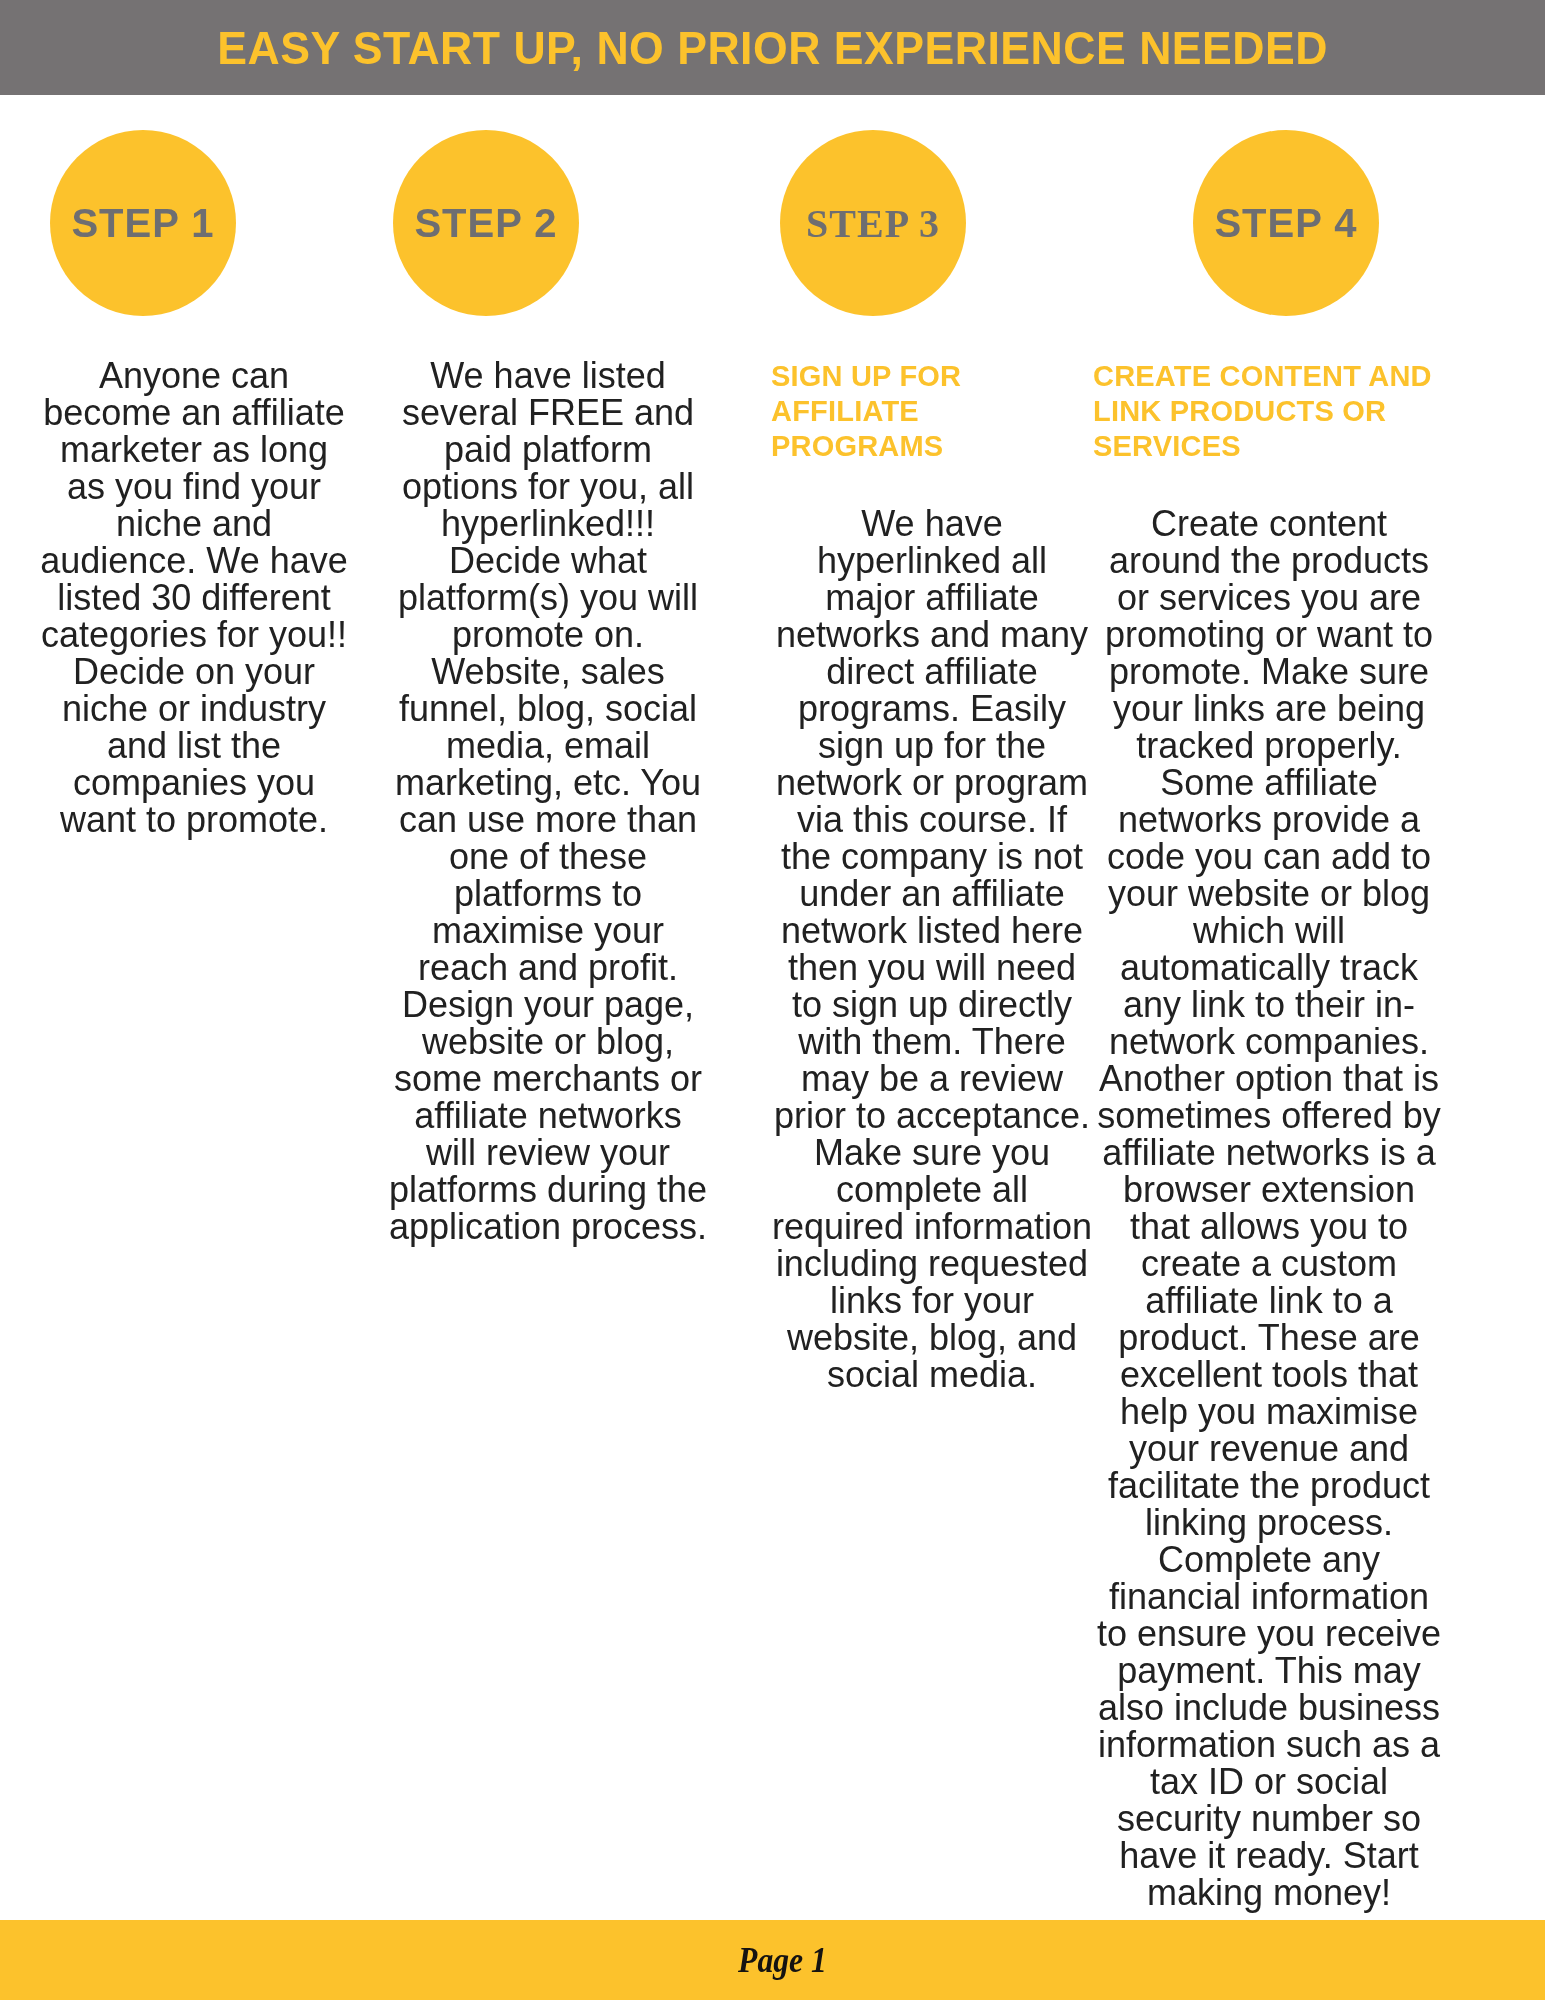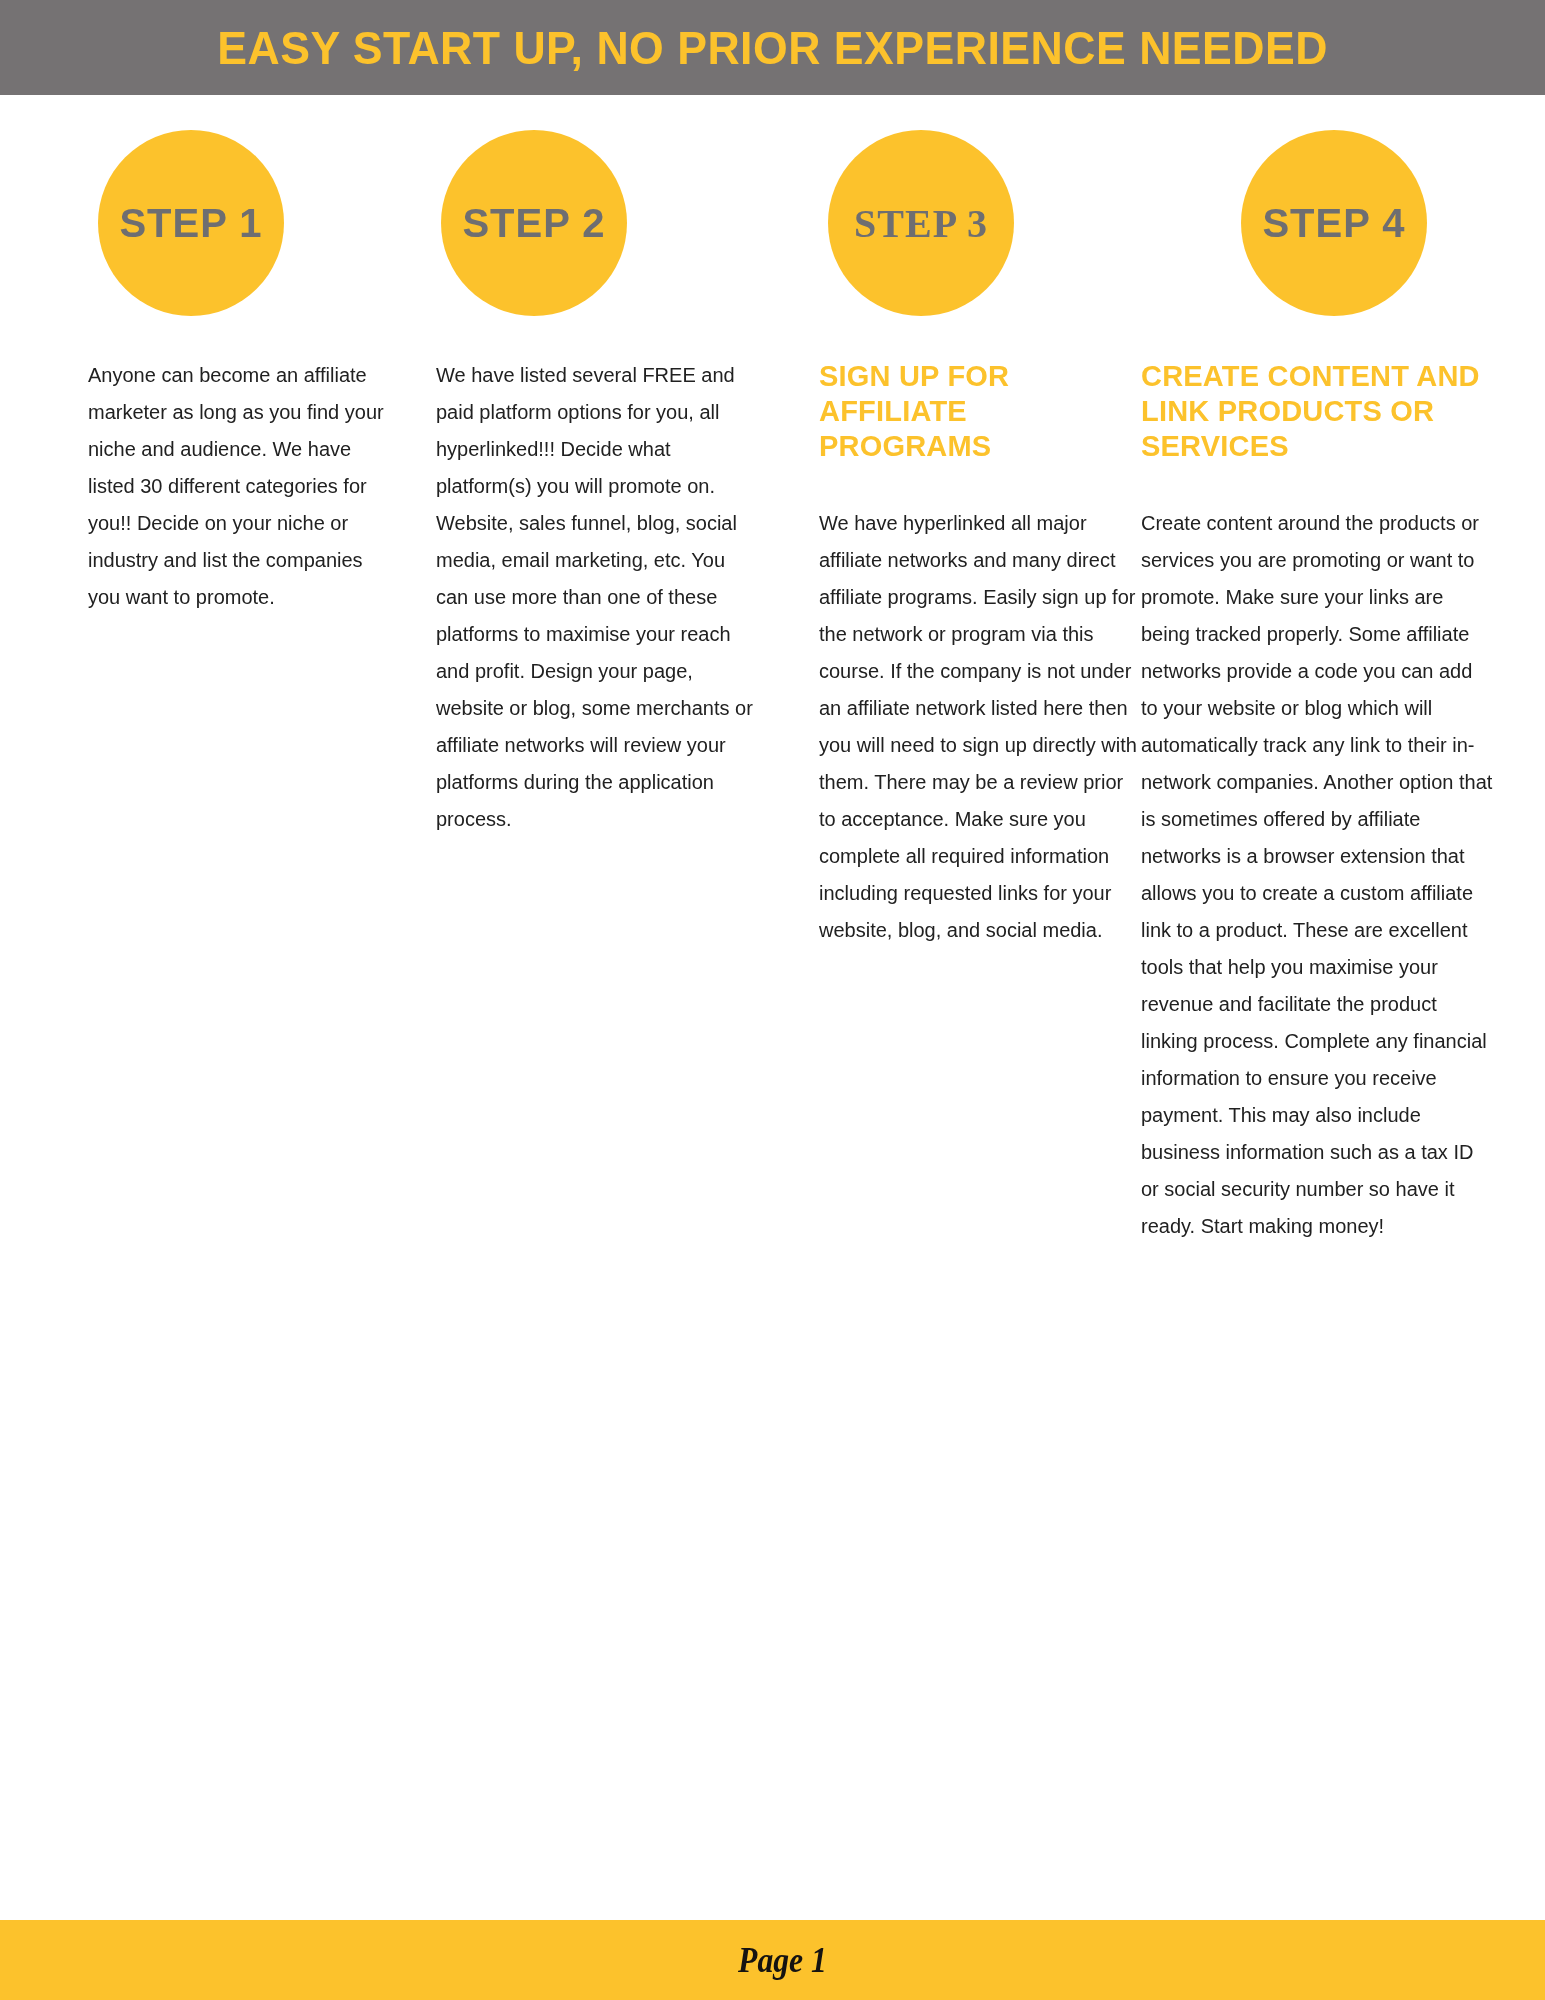--- a/index.html
+++ b/index.html
@@ -30,21 +30,20 @@
     white-space: nowrap;
     transform: scaleX(0.97);
   }
 
   
   .columns {
     flex: 1 1 auto;
     display: flex;
     align-items: flex-start;
     padding-top: 35px;
-    padding-left: 48px;
   }
   .step-col { flex: 0 0 auto; }
   .step-col.c1 { margin-left: 40px;  width: 308px; }
   .step-col.c2 { margin-left: 40px;  width: 320px; }
   .step-col.c3 { margin-left: 63px;  width: 322px; }
   .step-col.c4 {  width: 352px; }
 
   .step-circle {
     width: 186px;
     height: 186px;
@@ -69,23 +68,24 @@
     color: var(--accent-yellow, #FCC22C);
     font-size: 29px;
     line-height: 35px;
     font-weight: 800;
     letter-spacing: 0.2px;
   }
 
   .step-body {
     margin: 41px 0 0 0;
     color: var(--body-text, #212121);
-    font-size: 20px;
+    font-size: 36px;
     line-height: 37px;
     font-weight: 400;
+    text-align: center;
   }
 
   
   .footer-bar {
     flex: 0 0 80px;
     background: var(--accent-yellow, #FCC22C);
     display: flex;
     align-items: center;
     justify-content: center;
     padding-left: 19px;

